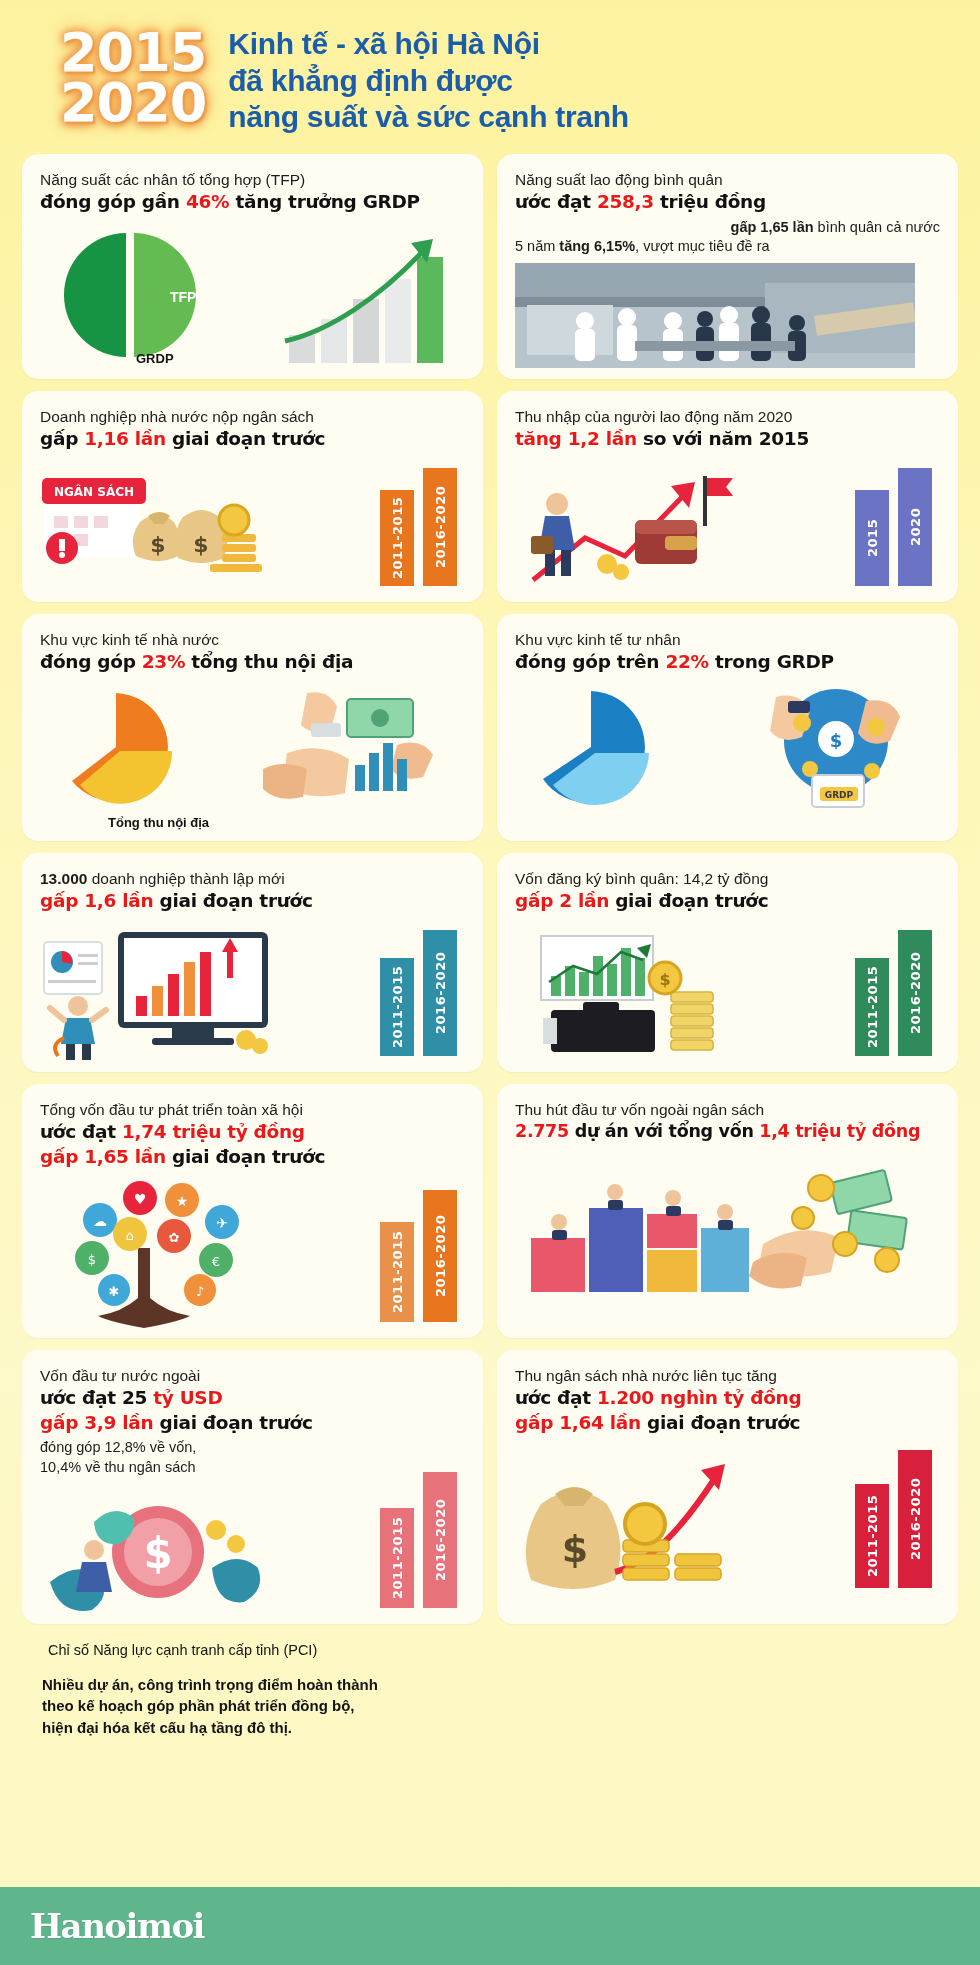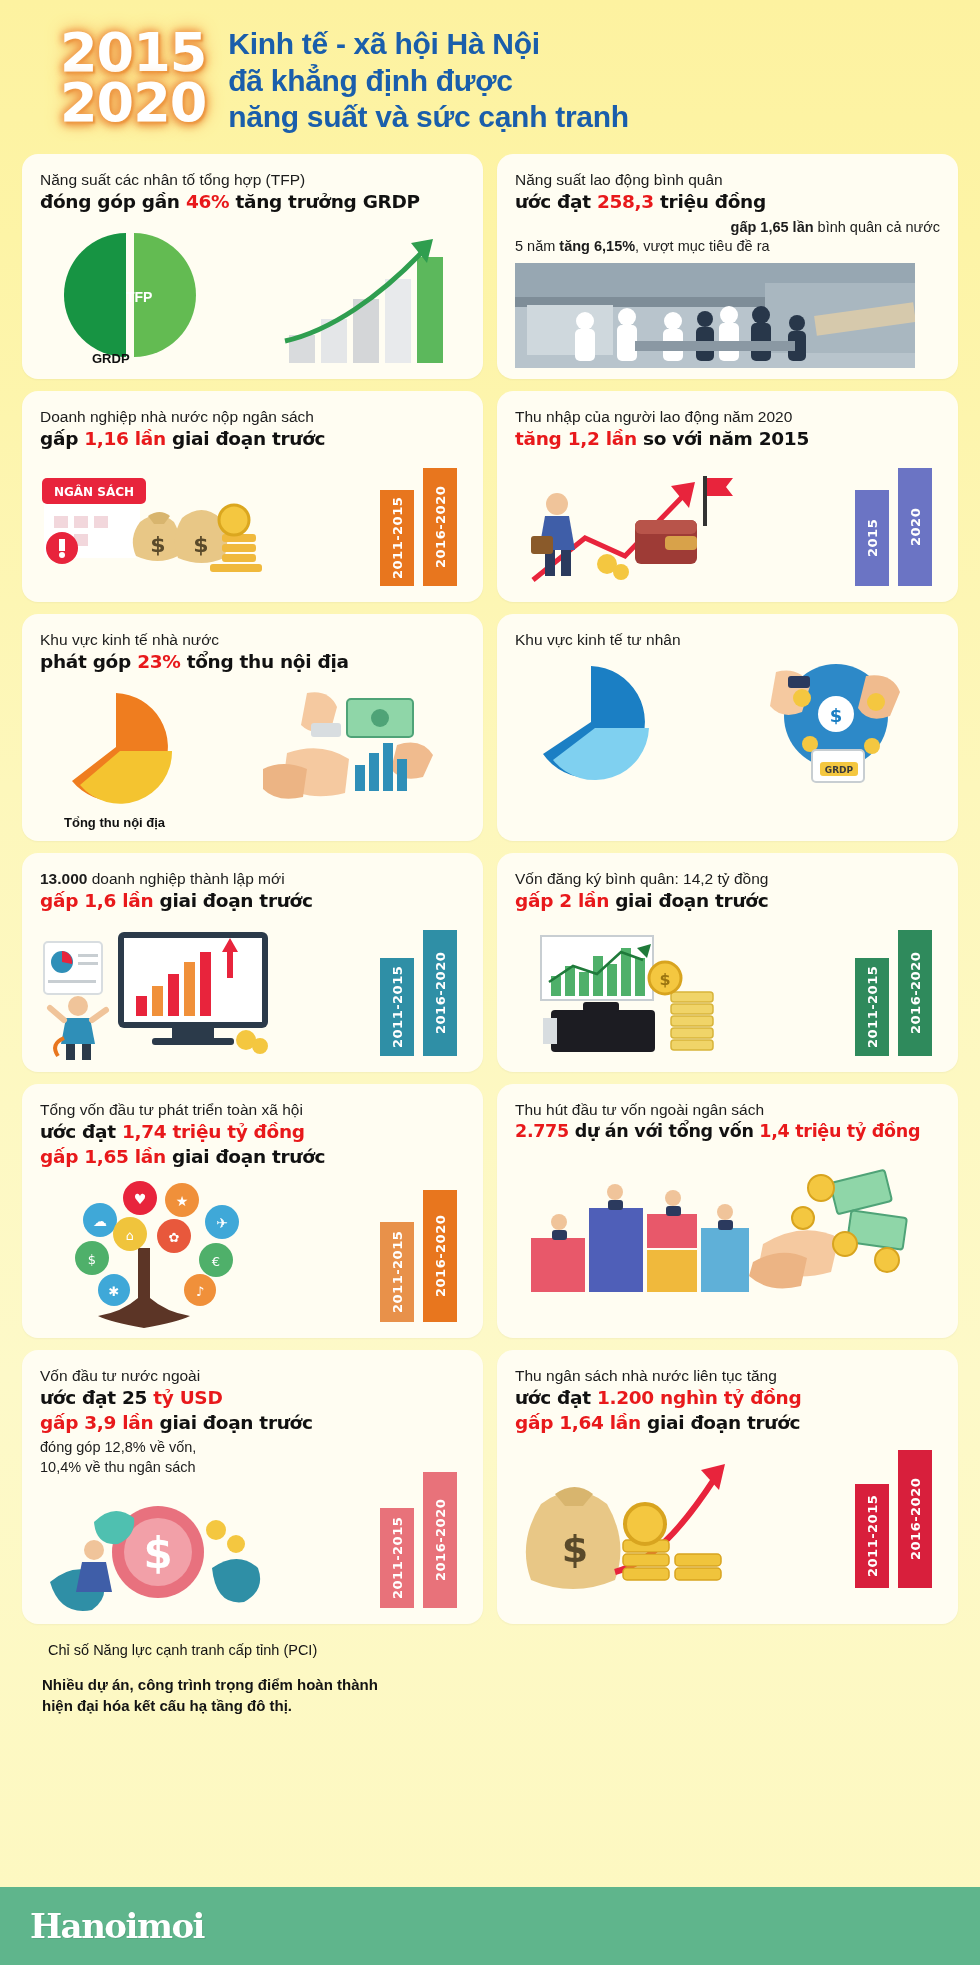--- a/index.html
+++ b/index.html
@@ -54,21 +54,21 @@
 
   
   .barwrap { position: absolute; right: 8px; bottom: 6px; display: flex; gap: 9px; align-items: flex-end; }
   .bar {
     width: 34px; display: flex; align-items: center; justify-content: center;
     color: #fff; font-weight: 800; font-size: 13px;
     writing-mode: vertical-rl; text-orientation: mixed; transform: rotate(180deg);
     letter-spacing: 0.5px; padding: 6px 0;
     font-family: "DejaVu Sans", sans-serif;
   }
-  .legend-lbl { font-size: 13px; font-weight: 700; color: #111; position: absolute; }
+  .legend-lbl { font-size: 13px; font-weight: 700; color: #111; position: absolute; padding-left: 44px; }
 
   
   .footrow { display: flex; gap: 14px; padding: 4px 26px 10px 26px; flex-direction: column; }
   .footrow .fcol { flex: 1; }
   .fnote { font-size: 14.5px; color: #141414; line-height: 1.42; }
   .fbold { font-size: 17px; font-weight: 800; color: #111;
            font-family: "DejaVu Sans", sans-serif; }
   .greenband {
     position: absolute; left: 0; bottom: 0; width: 980px; height: 78px;
     background: #5fb58c; display: flex; align-items: center; padding-left: 30px;
@@ -255,21 +255,21 @@
           </div>
         </div>
       </div>
     </div>
 
     <div class="row">
 
       <div class="card">
         <div class="t1 ctr">Khu vực kinh tế nhà nước</div>
         <div class="t2 ctr">
-          <span>phát góp </span><span class="red">23%</span><span> tổng thu nội địa</span>
+          <span>đóng góp </span><span class="red">23%</span><span> tổng thu nội địa</span>
         </div>
         <div class="art" style="height:148px;">
           <svg width="180" height="130" viewBox="0 0 180 130" style="position:absolute;left:4px;top:2px;">
             <path d="M72 62 L72 8 A54 54 0 1 1 28 96 Z" fill="#ef7d1f"></path>
             <path d="M76 66 L128 66 A52 52 0 0 1 36 100 Z" fill="#f4c430"></path>
           </svg>
           <svg width="220" height="120" viewBox="0 0 220 120" style="position:absolute;right:-2px;top:0;">
             <rect x="100" y="16" width="66" height="38" rx="4" fill="#8fd6a8" stroke="#4fa377" stroke-width="2"></rect>
             <circle cx="133" cy="35" r="9" fill="#4fa377"></circle>
             <path d="M60 10 q22 -4 30 14 l-6 22 q-18 8 -30 -4z" fill="#f5c9a0"></path>
@@ -283,20 +283,23 @@
               </g>
             <path d="M40 70 q34 -12 62 6 l-4 34 q-40 10 -62 -10z" fill="#f5c9a0"></path>
             <path d="M16 86 q20 -10 44 0 l-4 28 q-26 6 -40 -8z" fill="#ecb484"></path>
           </svg>
           <div class="legend-lbl" style="left:24px;top:132px;">Tổng thu nội địa</div>
         </div>
       </div>
 
       <div class="card">
         <div class="t1 ctr">Khu vực kinh tế tư nhân</div>
+        <div class="t2 ctr">
+          <span>đóng góp trên </span><span class="red">22%</span><span> trong GRDP</span>
+        </div>
         <div class="art" style="height:148px;">
           <svg width="180" height="132" viewBox="0 0 180 132" style="position:absolute;left:4px;top:2px;">
             <path d="M72 62 L72 6 A56 56 0 1 1 24 94 Z" fill="#1b7fc4"></path>
             <path d="M76 68 L130 68 A54 54 0 0 1 34 100 Z" fill="#7fd0f0"></path>
           </svg>
           <svg width="230" height="140" viewBox="0 0 230 140" style="position:absolute;right:-6px;top:0;">
             <circle cx="120" cy="58" r="52" fill="#1b7fc4" opacity="0.92"></circle>
             <path d="M60 14 q24 -6 34 14 l-8 26 q-20 8 -32 -6z" fill="#f5c9a0"></path>
             <rect x="72" y="18" width="22" height="12" rx="3" fill="#2b3a5e"></rect>
             <path d="M150 18 q26 -4 34 16 l-10 24 q-22 8 -32 -8z" fill="#f0bb8e"></path>
@@ -589,20 +592,21 @@
     </div>
 
   </div>
 
   <div class="footrow">
     <div class="fcol" style="padding-left:22px;">
       <div class="fnote">Chỉ số Năng lực cạnh tranh cấp tỉnh (PCI)</div>
     </div>
     <div class="fcol" style="padding-left:16px;">
       <div class="fnote bold" style="font-size:15px;">Nhiều dự án, công trình trọng điểm hoàn thành</div>
+      <div class="fnote bold" style="font-size:15px;">theo kế hoạch góp phần phát triển đồng bộ,</div>
       <div class="fnote bold" style="font-size:15px;">hiện đại hóa kết cấu hạ tầng đô thị.</div>
     </div>
   </div>
 
   <div class="greenband">
     <div class="logo">Hanoimoi</div>
   </div>
 
 </div>
 

